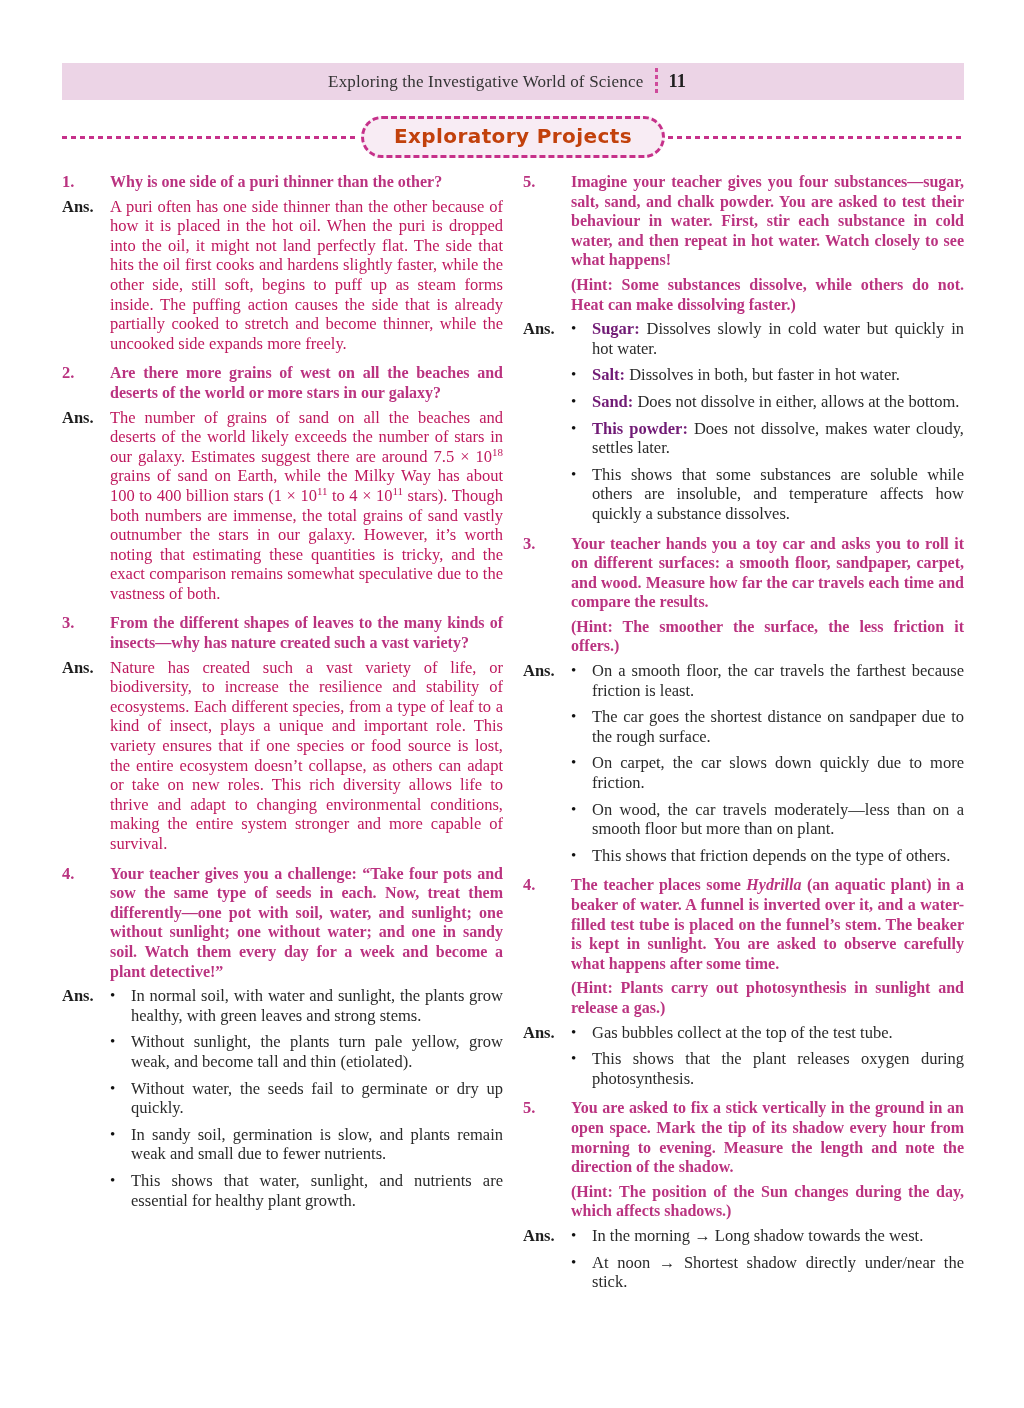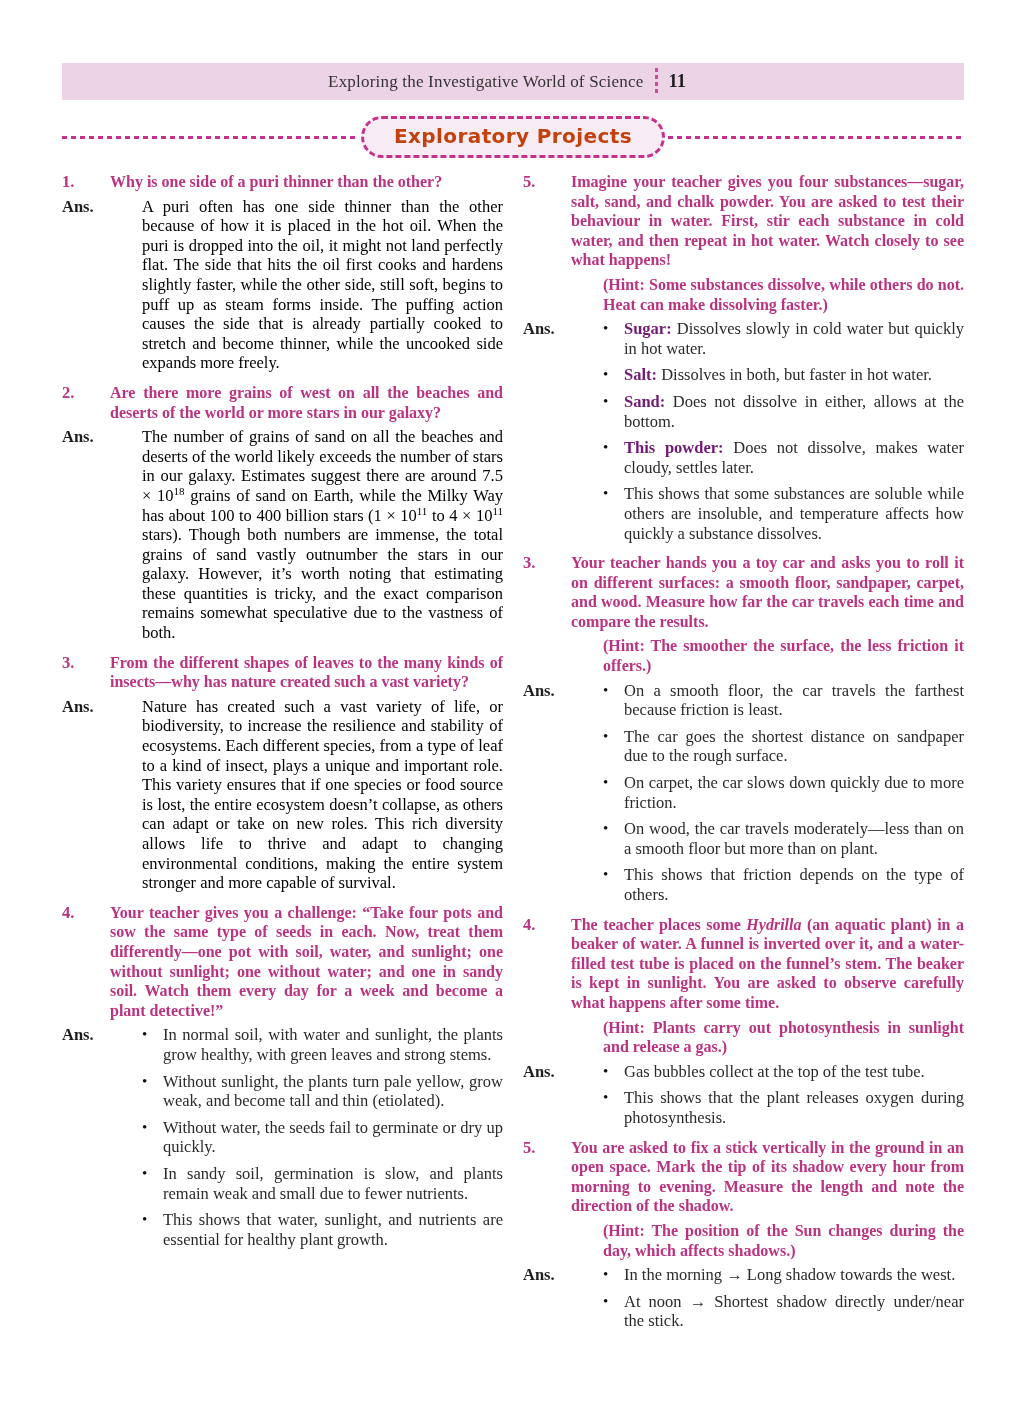--- a/index.html
+++ b/index.html
@@ -32,31 +32,31 @@
     font-family:"DejaVu Sans", sans-serif; font-weight:800; font-size:20px;
     color:#c2410c; letter-spacing:0.4px; white-space:nowrap;
   }
 
   
   .columns { position:absolute; left:62px; top:172px; width:902px; display:flex; gap:20px; }
   .col { width:441px; }
 
   .qa { margin-bottom:10px; }
   .row { display:flex; }
-  .row + .row { margin-top:5px;gap:32px; }
+  .row + .row { margin-top:5px; }
   .gutter { flex:0 0 48px; font-weight:bold; font-size:16.5px; line-height:19.6px; }
   .num { color:#ba3380; }
   .ans-label { color:#1d1d1d; }
   .qtext {
     flex:1; margin:0; color:#ba3380; font-weight:bold;
     font-size:16px; line-height:19.6px; text-align:justify;
   }
   .qtext.regular { font-weight:bold; }
   .atext {
-    flex:1; margin:0; color:#000000;
+    flex:1; margin:0; color:#be185d;
     font-size:16.5px; line-height:19.6px; text-align:justify;
   }
   .atext sup { font-size:11px; line-height:0; }
   .bullets { flex:1; margin:0; padding:0; list-style:none; }
   .bullets li { display:flex; margin-bottom:7px; font-size:16.5px; line-height:19.6px; }
   .bullets li:last-child { margin-bottom:0; }
   .blt { flex:0 0 21px; color:#111111; font-size:15px; }
   .li-text { flex:1; text-align:justify; color:#2a2a2a; }
   .li-text b { color:#701a75; }
   .em { font-style:italic; }

